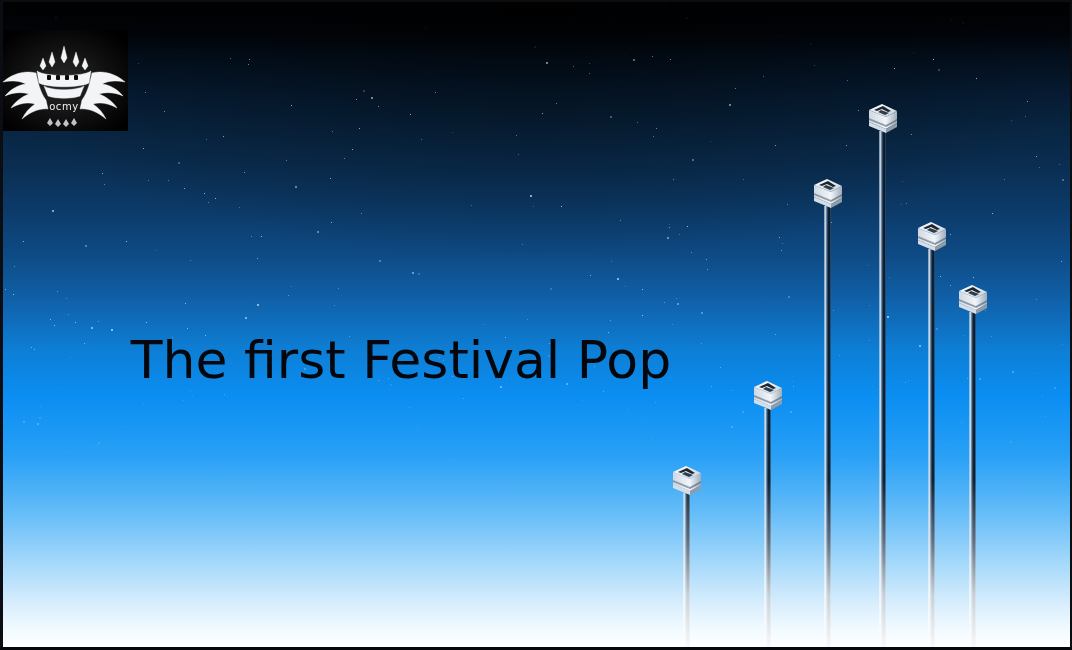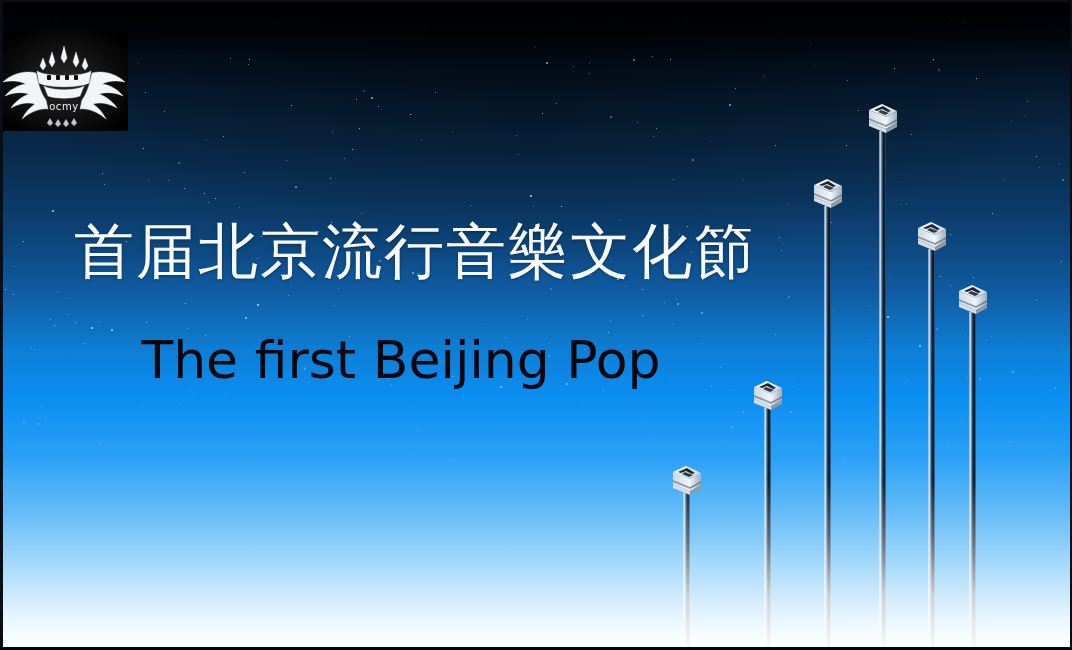--- a/index.html
+++ b/index.html
@@ -720,24 +720,23 @@
       <text x="64" y="80" text-anchor="middle" font-family="DejaVu Sans, sans-serif" font-size="10" fill="#eef1f5" letter-spacing="0.6">ocmy</text>
       <g fill="#dfe3e8" opacity="0.85">
         <path d="M50 88 L53 93 L50 96 L47 93 Z"></path>
         <path d="M58 89 L61 94 L58 97 L55 94 Z"></path>
         <path d="M66 89 L69 94 L66 97 L63 94 Z"></path>
         <path d="M74 88 L77 93 L74 96 L71 93 Z"></path>
       </g>
     </svg>
   </div>
 
-  <div class="title-cn">首届北京流行音樂文化節</div>
 
   <div class="title-en">
-    <div>The first Beijing Pop</div>
+    <div>The first Festival Pop</div>
   </div>
 
   <div class="edge-left"></div>
   <div class="edge-right"></div>
   <div class="edge-top"></div>
   <div class="edge-bottom"></div>
 
 </div>
 
 </body></html>

